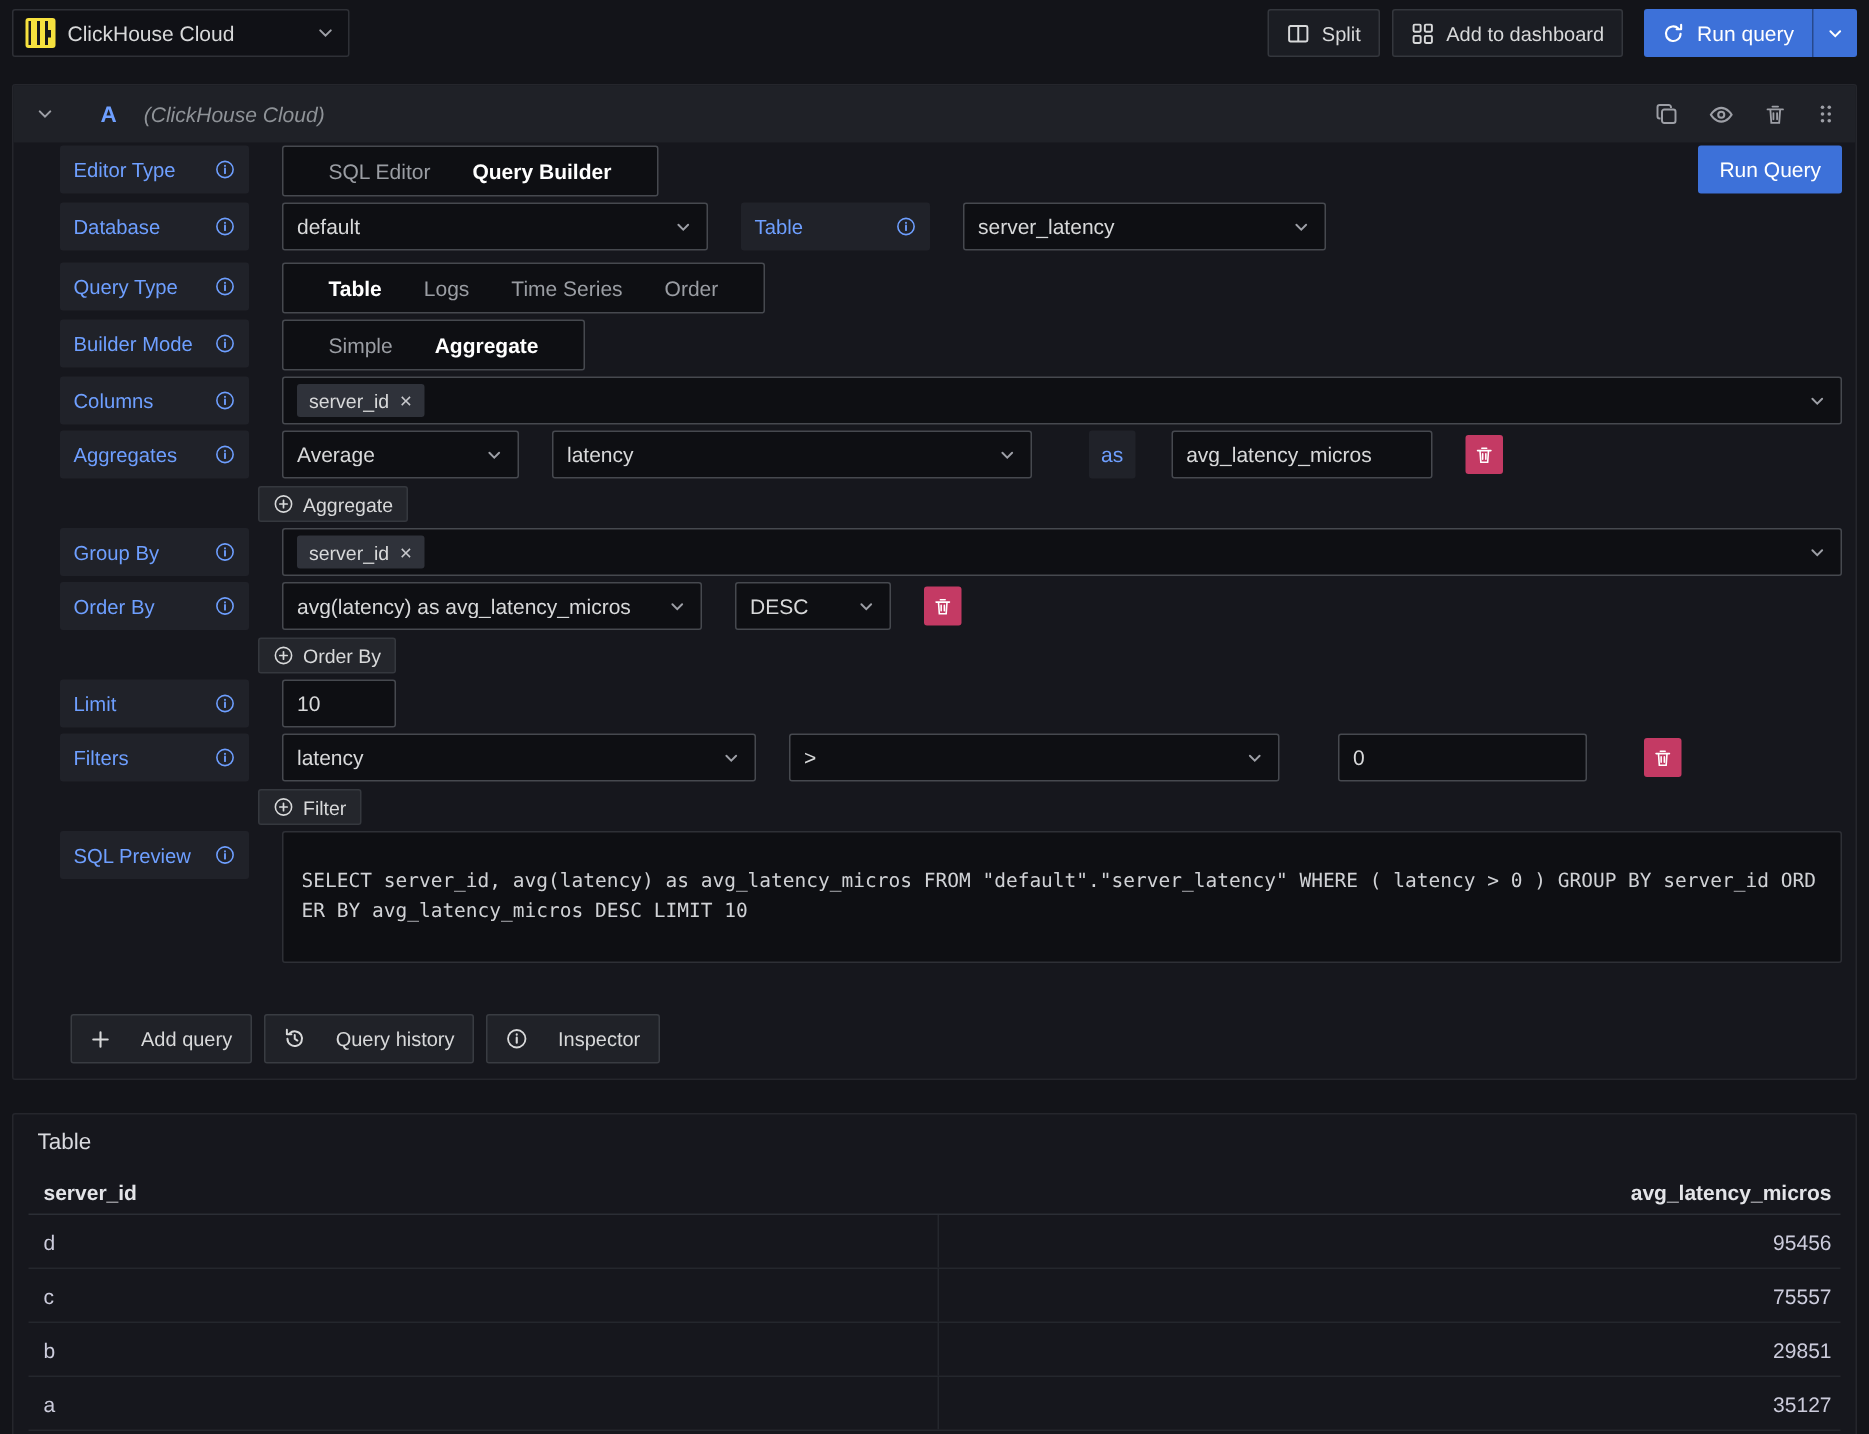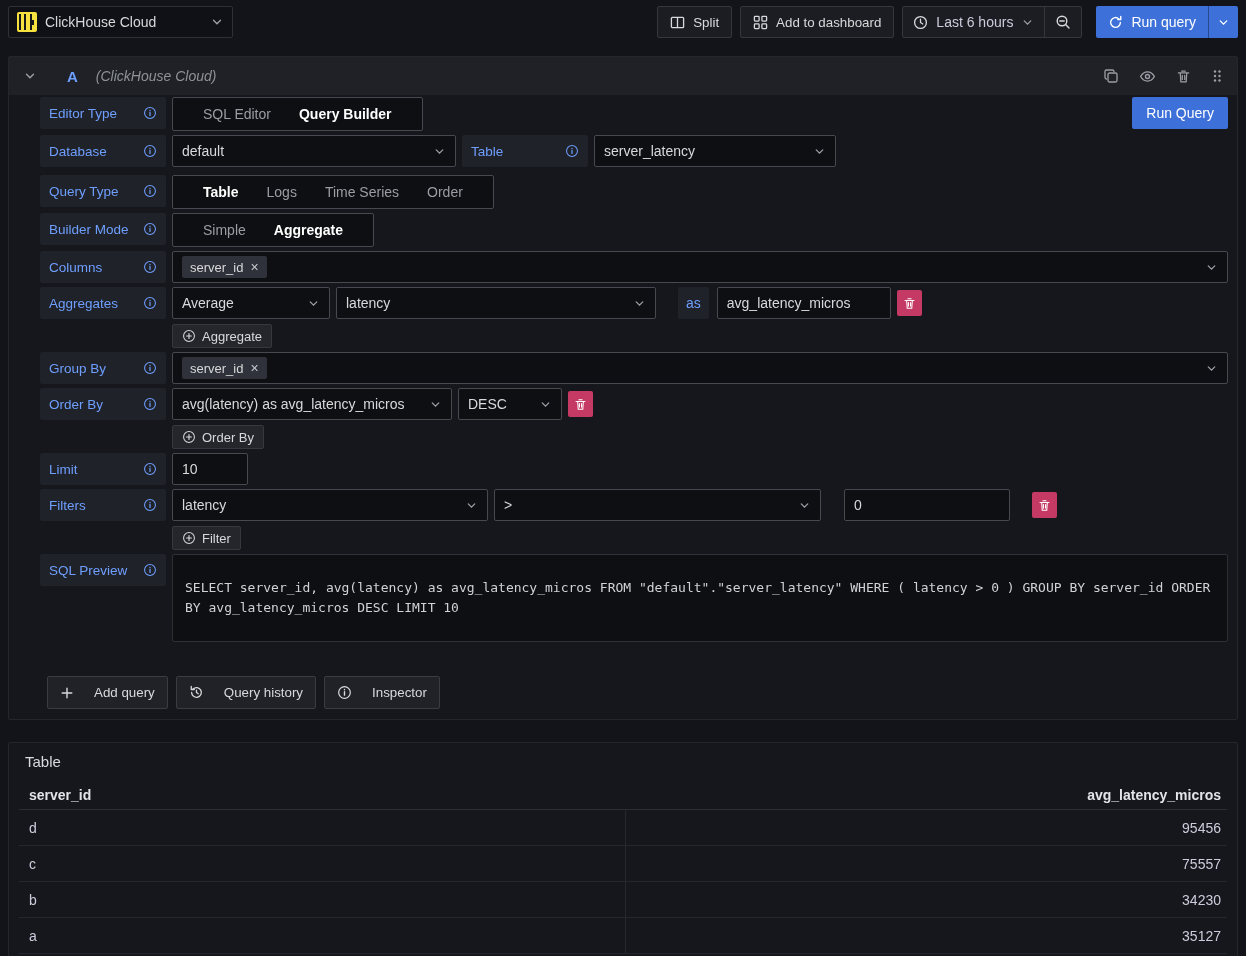--- a/index.html
+++ b/index.html
@@ -41,21 +41,21 @@
 
   
   .panel { margin:12px 8px 0; background:#16171d; border:1px solid #25262c; border-radius:2px; }
   .panel-header { height:38px; background:#1f2127; display:flex; align-items:center; padding:0 14px; gap:14px; }
   .ph-refid { color:#6e9fff; font-weight:700; font-size:15px; margin-left:16px; }
   .ph-hint { color:#8e9297; font-style:italic; margin-left:4px; }
   .ph-icons { margin-left:auto; display:flex; align-items:center; gap:20px; color:#9d9fa6; }
   .ph-icons .icon { cursor:pointer; }
 
   .editor-body { padding:2px 9px 8px 31px; }
-  .row { display:flex; align-items:flex-start; gap:6px; margin-bottom:4px; }
+  .row { display:flex; align-items:flex-start; gap:22px; margin-bottom:4px; }
   .row.indent { padding-left:132px; margin:5px 0 4px; }
   .lbl {
     width:126px; height:32px; flex:0 0 126px; background:#202229; border-radius:2px;
     display:flex; align-items:center; justify-content:space-between; padding:0 9px;
     color:#6e9fff; font-weight:500; font-size:13.5px;
   }
   .info-ic { color:#6e9fff; display:flex; }
 
   .radio-group { display:flex; height:32px; background:#0e0f13; border:1px solid #46494f; border-radius:2px; padding:16px; }
   .radio-opt { display:flex; align-items:center; padding:0 14px; border-radius:2px; color:#9a9da3; cursor:pointer; font-weight:500; }
@@ -149,45 +149,20 @@
         <svg width="15" height="15" viewBox="0 0 16 16" stroke="#d8d9da" fill="none" stroke-width="1.4">
             <rect x="1.5" y="1.5" width="5" height="5" rx="0.8"></rect>
             <rect x="9.5" y="1.5" width="5" height="5" rx="0.8"></rect>
             <rect x="1.5" y="9.5" width="5" height="5" rx="0.8"></rect>
             <rect x="9.5" y="9.5" width="5" height="5" rx="0.8"></rect>
           </svg>
       </span>
       <span>Add to dashboard</span>
     </button>
 
-    <div class="tb-group">
-      <div class="seg">
-        <span class="icon">
-          <svg width="15" height="15" viewBox="0 0 16 16">
-              <circle cx="8" cy="8" r="6.3" stroke="#d8d9da" fill="none" stroke-width="1.4"></circle>
-              <path d="M8 4.5V8l2.4 1.6" stroke="#d8d9da" fill="none" stroke-width="1.4" stroke-linecap="round"></path>
-            </svg>
-        </span>
-        <span>Last 6 hours</span>
-        <span class="chev icon">
-          <svg width="13" height="13" viewBox="0 0 16 16">
-              <path d="M4 6l4 4 4-4" stroke="currentColor" stroke-width="1.6" fill="none" stroke-linecap="round"></path>
-            </svg>
-        </span>
-      </div>
-      <div class="seg">
-        <span class="icon">
-          <svg width="16" height="16" viewBox="0 0 16 16">
-              <circle cx="7" cy="7" r="4.8" stroke="#d8d9da" fill="none" stroke-width="1.4"></circle>
-              <line x1="10.6" y1="10.6" x2="14" y2="14" stroke="#d8d9da" stroke-width="1.4" stroke-linecap="round"></line>
-              <line x1="4.8" y1="7" x2="9.2" y2="7" stroke="#d8d9da" stroke-width="1.4" stroke-linecap="round"></line>
-            </svg>
-        </span>
-      </div>
-    </div>
 
     <div class="runquery-split">
       <div class="runquery-main">
         <span class="icon">
           <svg width="15" height="15" viewBox="0 0 16 16">
               <path d="M13.2 8a5.2 5.2 0 1 1-1.6-3.8" stroke="#fff" fill="none" stroke-width="1.5" stroke-linecap="round"></path>
               <path d="M13.6 1.6v3.2h-3.2" stroke="#fff" fill="none" stroke-width="1.5" stroke-linecap="round" stroke-linejoin="round"></path>
             </svg>
         </span>
         <span>Run query</span>
@@ -591,20 +566,20 @@
     <div class="tp-row">
       <div class="c-left">d</div>
       <div class="c-right">95456</div>
     </div>
     <div class="tp-row">
       <div class="c-left">c</div>
       <div class="c-right">75557</div>
     </div>
     <div class="tp-row">
       <div class="c-left">b</div>
-      <div class="c-right">34230</div>
+      <div class="c-right">29851</div>
     </div>
     <div class="tp-row">
       <div class="c-left">a</div>
       <div class="c-right">35127</div>
     </div>
   </div>
 </div>
 
 </body></html>

